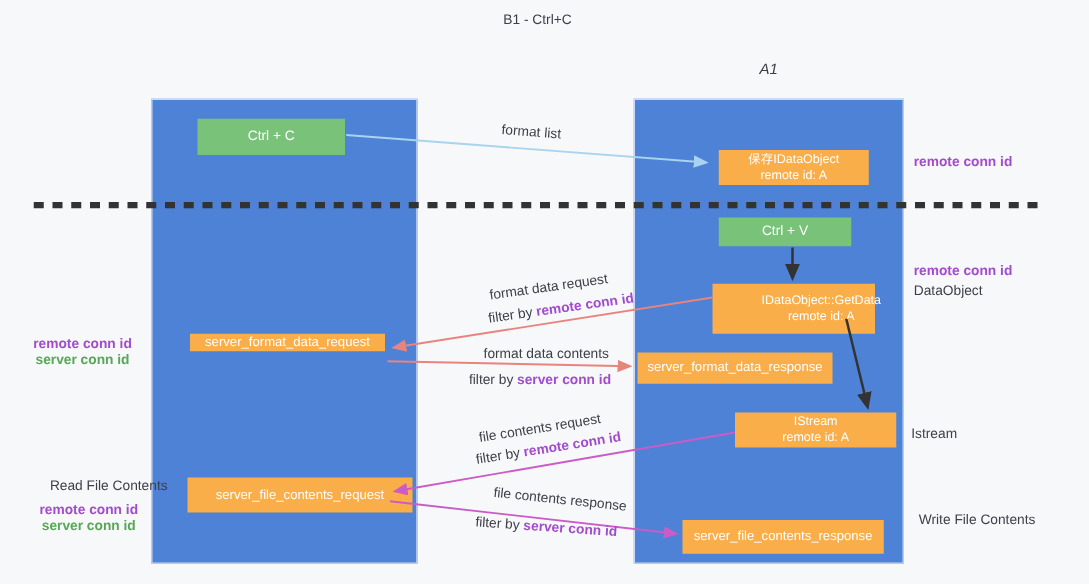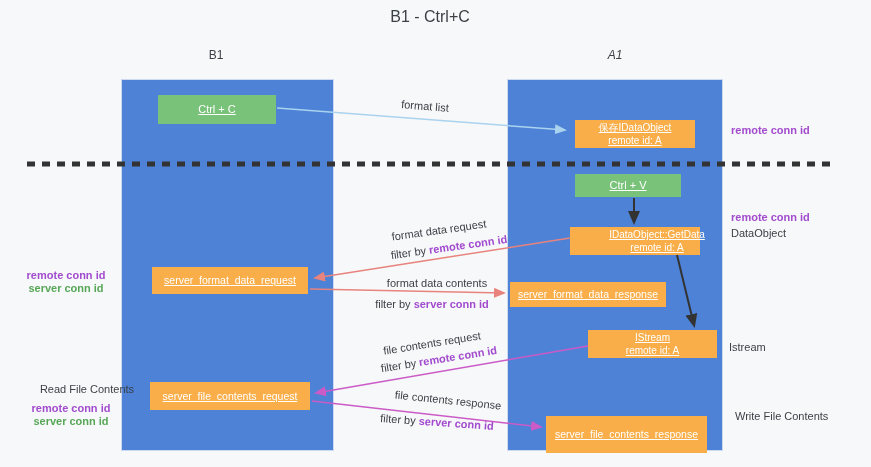--- a/index.html
+++ b/index.html
@@ -21,40 +21,40 @@
   html,body{width:871px;height:467px;overflow:hidden;}
   body{
     position:relative;
     background:var(--background);
     font-family:"Liberation Sans","DejaVu Sans",sans-serif;
     color:var(--text-dark);
   }
   .abs{position:absolute;}
   .title{
     left:250px;top:7px;width:360px;
-    text-align:center;font-size:16px;line-height:19px;color:var(--text-dark);
+    text-align:center;font-size:11px;line-height:19px;color:var(--text-dark);
     z-index:4;
   }
   .col-header{
     top:48px;width:212px;text-align:center;
     font-size:12px;line-height:14px;color:var(--text-dark);z-index:4;
   }
   .column{
     top:79px;height:372px;
     background:var(--column-blue);
     border:1px solid var(--column-border);
     z-index:1;
   }
   .box{
     display:flex;align-items:center;justify-content:center;flex-direction:column;
     color:#ffffff;text-align:center;z-index:2;
   }
   .box.green{background:var(--box-green);}
   .box.orange{background:var(--box-orange);}
-  .box .ln{display:block;line-height:13px;text-decoration:underline;}
+  .box .ln{display:block;line-height:13px;}
   .flow-label{
     font-size:11px;line-height:13px;color:var(--text-dark);
     text-align:center;white-space:nowrap;z-index:4;
   }
   .hl-purple{color:var(--text-purple);font-weight:bold;}
   .hl-green{color:var(--text-green);font-weight:bold;}
   .side-label{font-size:11px;white-space:nowrap;z-index:4;}
   .side-stack{text-align:center;line-height:13px;font-size:11px;z-index:4;}
   .fb{margin-right:3px;}
   svg.overlay{left:0;top:0;z-index:3;pointer-events:none;}
@@ -69,21 +69,20 @@
   .dashline{stroke:var(--dash-color);}
 </style>
 </head>
 <body>
 
 <div class="abs title">
   <div>B1 - Ctrl+C</div>
 </div>
 
 <div class="abs col-header" style="left:110px;">
-  <div>B1</div>
 </div>
 <div class="abs col-header" style="left:509px;font-style:italic;">
   <div>A1</div>
 </div>
 
 <div class="abs column" style="left:121px;width:213px;"></div>
 <div class="abs column" style="left:507px;width:216px;"></div>
 
 <div class="abs box green" style="left:158px;top:95px;width:118px;height:29px;font-size:11px;">
   <span class="ln">Ctrl + C</span>
@@ -91,43 +90,43 @@
 
 <div class="abs box orange" style="left:575px;top:120px;width:120px;height:28px;font-size:10px;">
   <span class="ln">保存IDataObject</span>
   <span class="ln">remote id: A</span>
 </div>
 
 <div class="abs box green" style="left:575px;top:174px;width:106px;height:23px;font-size:11px;">
   <span class="ln">Ctrl + V</span>
 </div>
 
-<div class="abs box orange" style="left:570px;top:227px;width:130px;height:28px;font-size:10px;padding-left:44px;">
+<div class="abs box orange" style="left:570px;top:227px;width:130px;height:40px;font-size:10px;padding-left:44px;">
   <span class="ln">IDataObject::GetData</span>
   <span class="ln">remote id: A</span>
 </div>
 
-<div class="abs box orange" style="left:152px;top:267px;width:156px;height:27px;font-size:10.5px;">
+<div class="abs box orange" style="left:152px;top:267px;width:156px;height:14px;font-size:10.5px;">
   <span class="ln">server_format_data_request</span>
 </div>
 
 <div class="abs box orange" style="left:510px;top:282px;width:156px;height:25px;font-size:10.5px;">
   <span class="ln">server_format_data_response</span>
 </div>
 
 <div class="abs box orange" style="left:588px;top:330px;width:129px;height:28px;font-size:10px;">
   <span class="ln">IStream</span>
   <span class="ln">remote id: A</span>
 </div>
 
-<div class="abs box orange" style="left:150px;top:382px;width:160px;height:28px;font-size:10.5px;text-align:center;">
+<div class="abs box orange" style="left:150px;top:382px;width:180px;height:28px;font-size:10.5px;text-align:center;">
   <span class="ln">server_file_contents_request</span>
 </div>
 
-<div class="abs box orange" style="left:546px;top:416px;width:161px;height:37px;font-size:10.5px;">
+<div class="abs box orange" style="left:546px;top:416px;width:161px;height:27px;font-size:10.5px;">
   <span class="ln">server_file_contents_response</span>
 </div>
 
 <svg class="abs overlay" width="871" height="467" viewBox="0 0 871 467">
   <defs>
     <marker id="ah-blue" markerUnits="userSpaceOnUse" markerWidth="12" markerHeight="10" refX="10" refY="5" orient="auto">
       <path class="fill-blue" d="M0,0 L12,5 L0,10 z"></path>
     </marker>
     <marker id="ah-salmon" markerUnits="userSpaceOnUse" markerWidth="12" markerHeight="10" refX="10" refY="5" orient="auto">
       <path class="fill-salmon" d="M0,0 L12,5 L0,10 z"></path>

